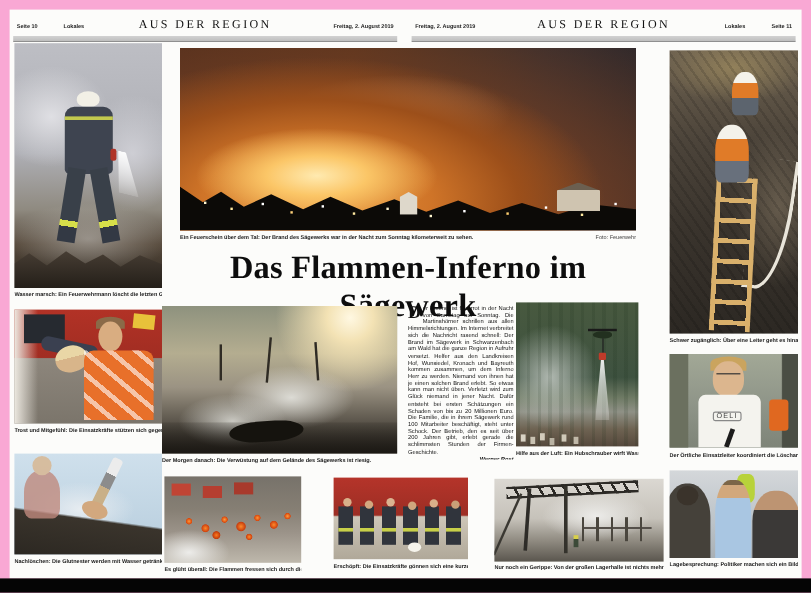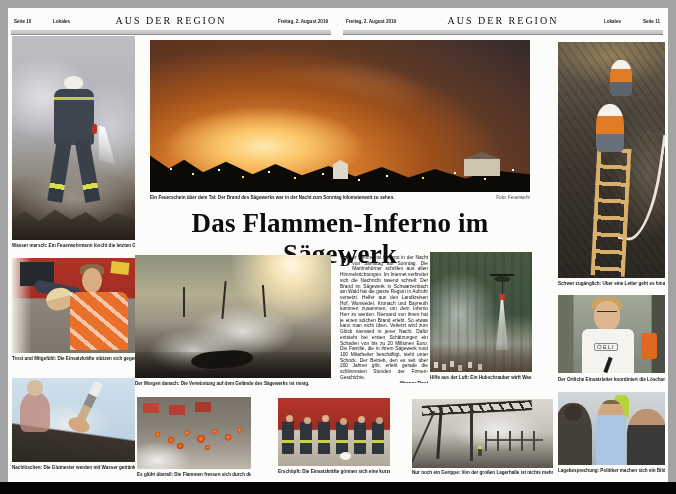--- a/index.html
+++ b/index.html
@@ -1,17 +1,17 @@
 <!DOCTYPE html>
 <html><head>
 <meta charset="utf-8">
 <style>
   * { margin:0; padding:0; box-sizing:border-box; }
   html,body { width:676px; height:494px; background:#000; font-family:"Liberation Sans", sans-serif; }
-  .frame { position:relative; width:676px; height:494px; background:#a3a3a3; overflow:hidden; }
+  .frame { position:relative; width:676px; height:494px; background:#f9a8d4; overflow:hidden; }
   .spread { position:absolute; left:8px; top:8px; width:660px; height:474px; background:#fcfcfa; overflow:hidden; }
 
   
   .pg-head { position:absolute; top:5px; height:22px; }
   .pg-head .section { position:absolute; left:0; right:0; top:2px; text-align:center;
       font-family:"Liberation Serif", serif; font-size:10px; letter-spacing:2px; color:#111; }
   .folio { position:absolute; top:6px; font-size:4.6px; font-weight:bold; color:#222; white-space:nowrap; }
   .rule-bar { position:absolute; height:5px; background:linear-gradient(180deg,#d2d2d2,#bfbfbf); border-bottom:1px solid #8f8f8f; }
 
   

